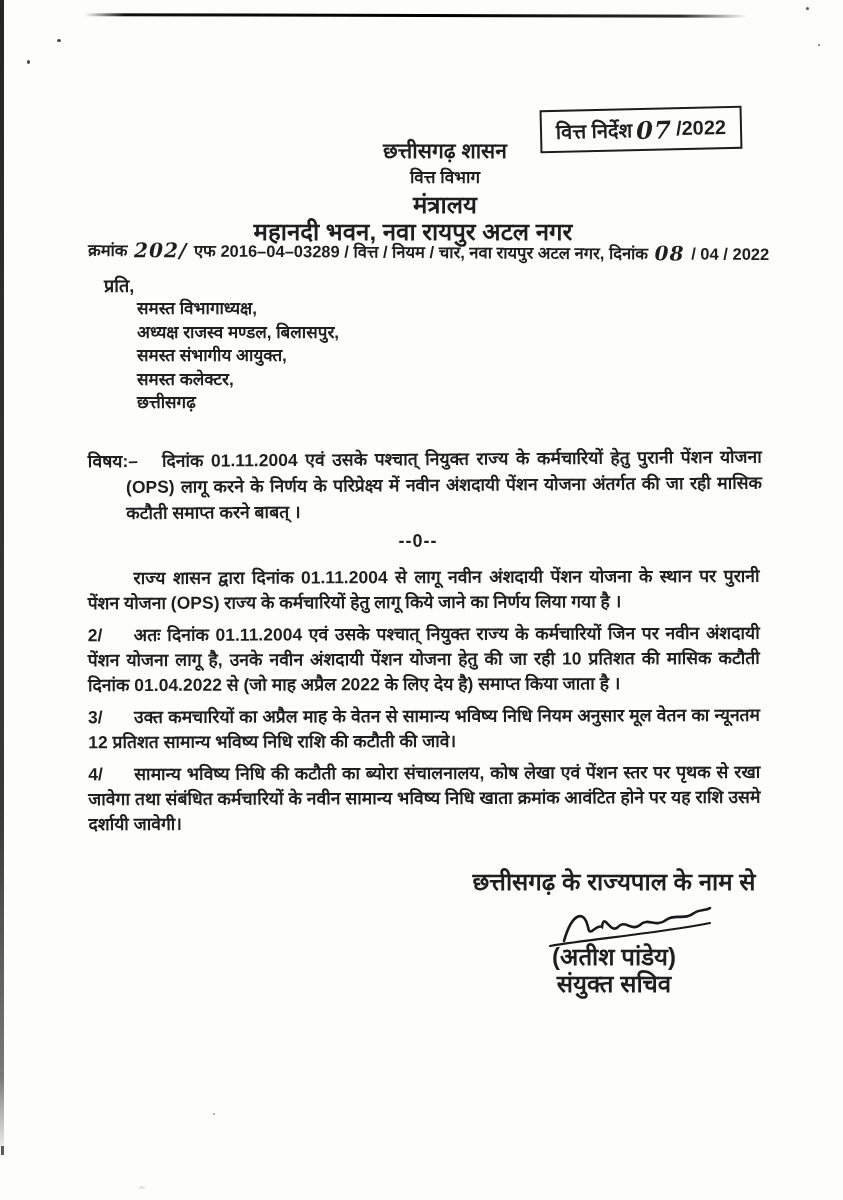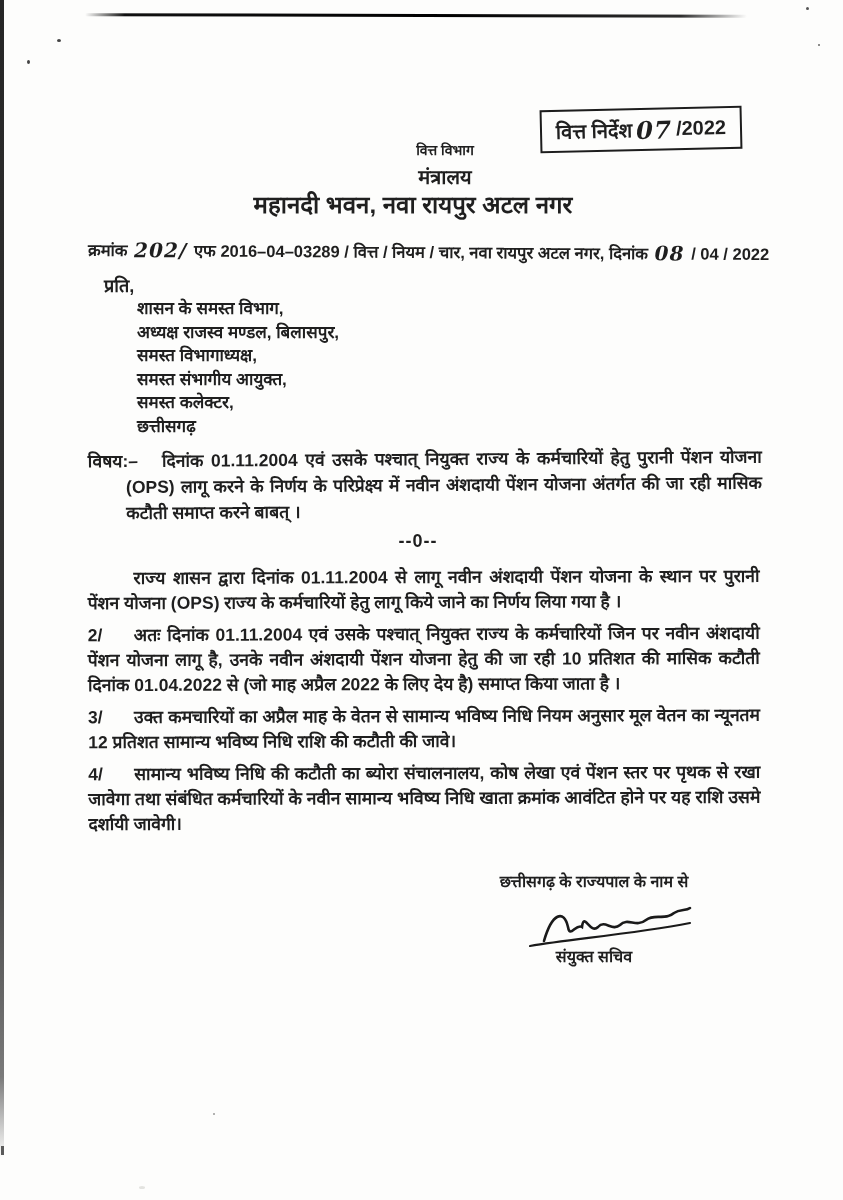--- a/index.html
+++ b/index.html
@@ -39,22 +39,22 @@
     font-style: italic; font-weight: 700;
     font-size: 1.22em; letter-spacing: 1px;
     position: relative; top: 1px;
   }
   
   .header {
     position: absolute; left: 115px; top: 137px; width: 660px;
     text-align: center; font-weight: 700; line-height: 27px;
   }
   .header .h1 { font-size: 21px; }
-  .header .h2 { font-size: 14px; }
-  .header .h3 { font-size: 20px; }
+  .header .h2 { font-size: 17px; }
+  .header .h3 { font-size: 24px; }
   .header .h4 { font-size: 24px; transform: translateX(-32px); }
   
   .refline {
     position: absolute; left: 88px; top: 239px; width: 700px;
     font-size: 16.5px; font-weight: 600; white-space: nowrap;
     transform: rotate(0.35deg);
   }
   .refline .hw { margin: 14px 2px; }
   
   .salutation { position: absolute; left: 104px; top: 273px; font-size: 18px; font-weight: 600; }
@@ -80,22 +80,22 @@
   .body-block {
     position: absolute; left: 88px; top: 565px; width: 672px;
     font-size: 17.5px; font-weight: 600; line-height: 25px;
     text-align: justify;
     transform: rotate(-0.2deg);
   }
   .body-block p { margin-bottom: 7px; }
   .pnum { display: inline-block; min-width: 46px; font-weight: 700; }
   
   .signoff {
-    position: absolute; left: 448px; top: 868px; width: 292px;
-    text-align: center; font-size: 16px; font-weight: 700; line-height: 27px;
+    position: absolute; left: 468px; top: 868px; width: 292px;
+    text-align: center; font-size: 24px; font-weight: 700; line-height: 27px;
   }
   .signature-wrap { margin: 6px 0 -6px 30px; }
   .signature-wrap svg { display: block; margin: 0 auto; }
 </style>
 </head>
 <body>
 
 <div class="page">
 
   <div class="edge-left"></div>
@@ -108,38 +108,38 @@
   <div class="speck" style="left:1px; top:1146px; width:3px; height:9px; border-radius:0; background:#5a5a5a;"></div>
   <div class="speck" style="left:139px; top:1186px; width:6px; height:3px; background:#e3e3e0;"></div>
 
   <div class="stamp">
     <span>वित्त निर्देश</span>
     <span class="hw">07</span>
     <span>/2022</span>
   </div>
 
   <div class="header">
+    <div class="h1">छत्तीसगढ़ शासन</div>
     <div class="h2">वित्त विभाग</div>
     <div class="h3">मंत्रालय</div>
     <div class="h4">महानदी भवन, नवा रायपुर अटल नगर</div>
   </div>
 
   <div class="refline">
     <span>क्रमांक</span>
     <span class="hw">202/</span>
     <span>एफ 2016–04–03289 / वित्त / नियम / चार, नवा रायपुर अटल नगर, दिनांक</span>
     <span class="hw">08</span>
     <span>/ 04 / 2022</span>
   </div>
 
   <div class="salutation">प्रति,</div>
   <ul class="recipients">
-    <li>शासन के समस्त विभाग,</li>
+    <li>समस्त विभागाध्यक्ष,</li>
     <li>अध्यक्ष राजस्व मण्डल, बिलासपुर,</li>
-    <li>समस्त विभागाध्यक्ष,</li>
     <li>समस्त संभागीय आयुक्त,</li>
     <li>समस्त कलेक्टर,</li>
     <li>छत्तीसगढ़</li>
   </ul>
 
   <p class="subject">
     <span class="lbl">विषय:–</span><span>दिनांक 01.11.2004 एवं उसके पश्चात् नियुक्त राज्य के कर्मचारियों हेतु पुरानी पेंशन योजना (OPS)  लागू करने के निर्णय के परिप्रेक्ष्य में नवीन अंशदायी पेंशन योजना अंतर्गत की जा रही मासिक कटौती समाप्त करने बाबत् ।</span>
   </p>
 
   <div class="separator">--0--</div>
@@ -160,16 +160,17 @@
   </div>
 
   <div class="signoff">
     <div>छत्तीसगढ़ के राज्यपाल के नाम से</div>
     <div class="signature-wrap">
       <svg width="175" height="48" viewBox="0 0 175 48">
         <path d="M22 40 C 30 12, 42 8, 46 26 C 48 38, 54 22, 60 26 C 62 10, 68 34, 76 26 C 83 18, 90 31, 98 24 C 106 16, 114 27, 124 19 C 133 12, 143 20, 152 12 C 158 8, 164 10, 168 7" fill="none" stroke="#1a1a1a" stroke-width="2.6" stroke-linecap="round"></path>
         <path d="M8 45 C 50 38, 110 33, 168 22" fill="none" stroke="#1a1a1a" stroke-width="2.2" stroke-linecap="round"></path>
       </svg>
     </div>
+    <div>(अतीश पांडेय)</div>
     <div>संयुक्त सचिव</div>
   </div>
 
 </div>
 
 </body></html>

